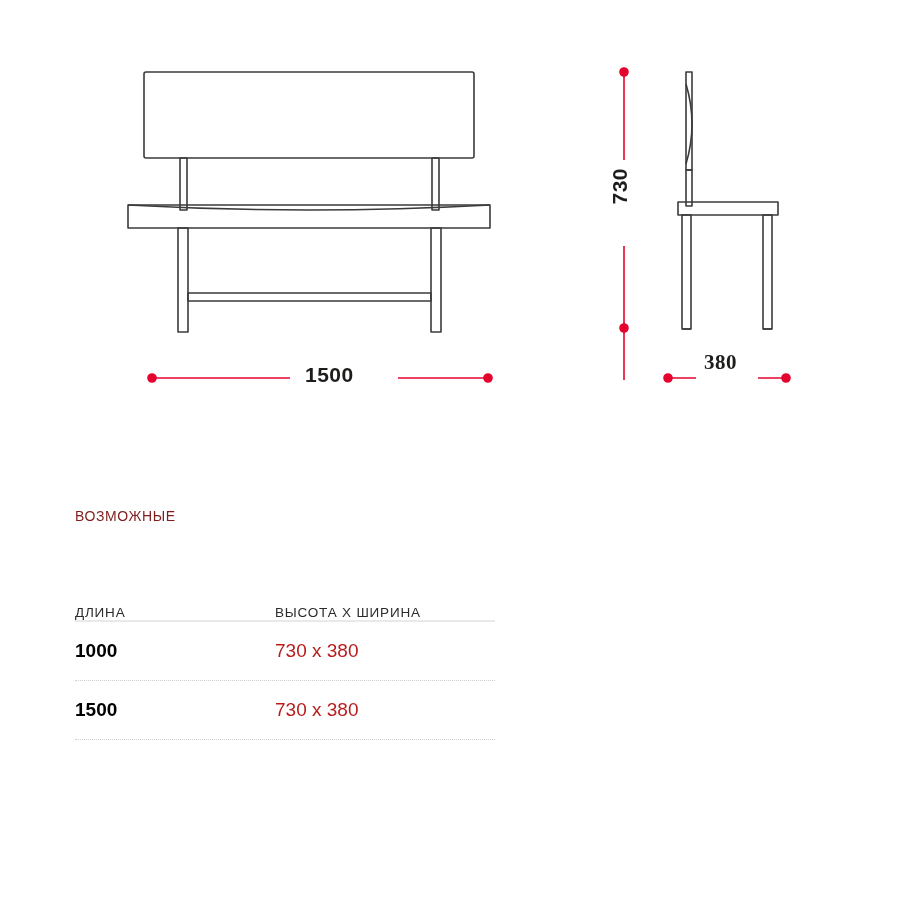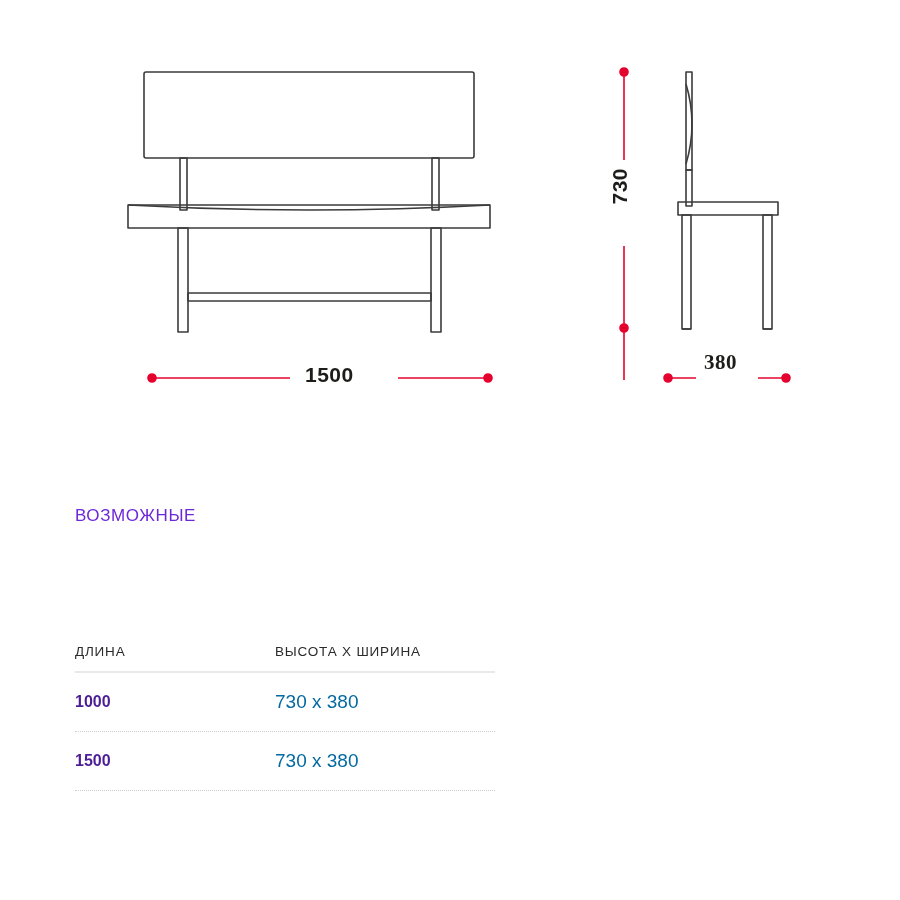--- a/index.html
+++ b/index.html
@@ -69,64 +69,62 @@
   }
 
   
   .options {
     position: absolute;
     left: 75px;
     top: 505px;
     width: 760px;
   }
   .options-title {
-    color: #6d28d9;
-    font-size: 17px;
+    color: #7f1d1d;
+    font-size: 14px;
     line-height: 22px;
     letter-spacing: 0.6px;
     text-transform: uppercase;
   }
 
   .table {
     position: absolute;
     left: 75px;
     top: 605px;
     width: 420px;
   }
   .table-head {
     display: flex;
-    padding-bottom: 12px;
     border-bottom: 2px solid #e9e9e9;
-    align-items: flex-end;
   }
   .th {
     font-size: 13.5px;
     letter-spacing: 0.8px;
     color: #2b2b2b;
     text-transform: uppercase;
   }
   .col-1 { width: 200px; }
-  .col-2 { width: 220px; margin-top: 39px; }
+  .col-2 { width: 220px; }
 
   .table-row {
     display: flex;
     align-items: center;
     height: 58px;
     border-bottom: 1px dotted #cfcfcf;
   }
   .cell-len {
     width: 200px;
-    font-size: 16px;
+    font-size: 19px;
     font-weight: bold;
-    color: #4c1d95;
+    color: #000000;
   }
   .cell-dim {
     width: 220px;
     font-size: 19px;
-    color: #0369a1;
+    color: #b91c1c;
   }
 </style>
 </head>
 <body>
 
 <div class="page">
 
   <div class="drawing-area">
 
     <svg class="svg-front" width="440" height="340" viewBox="0 0 440 340">

